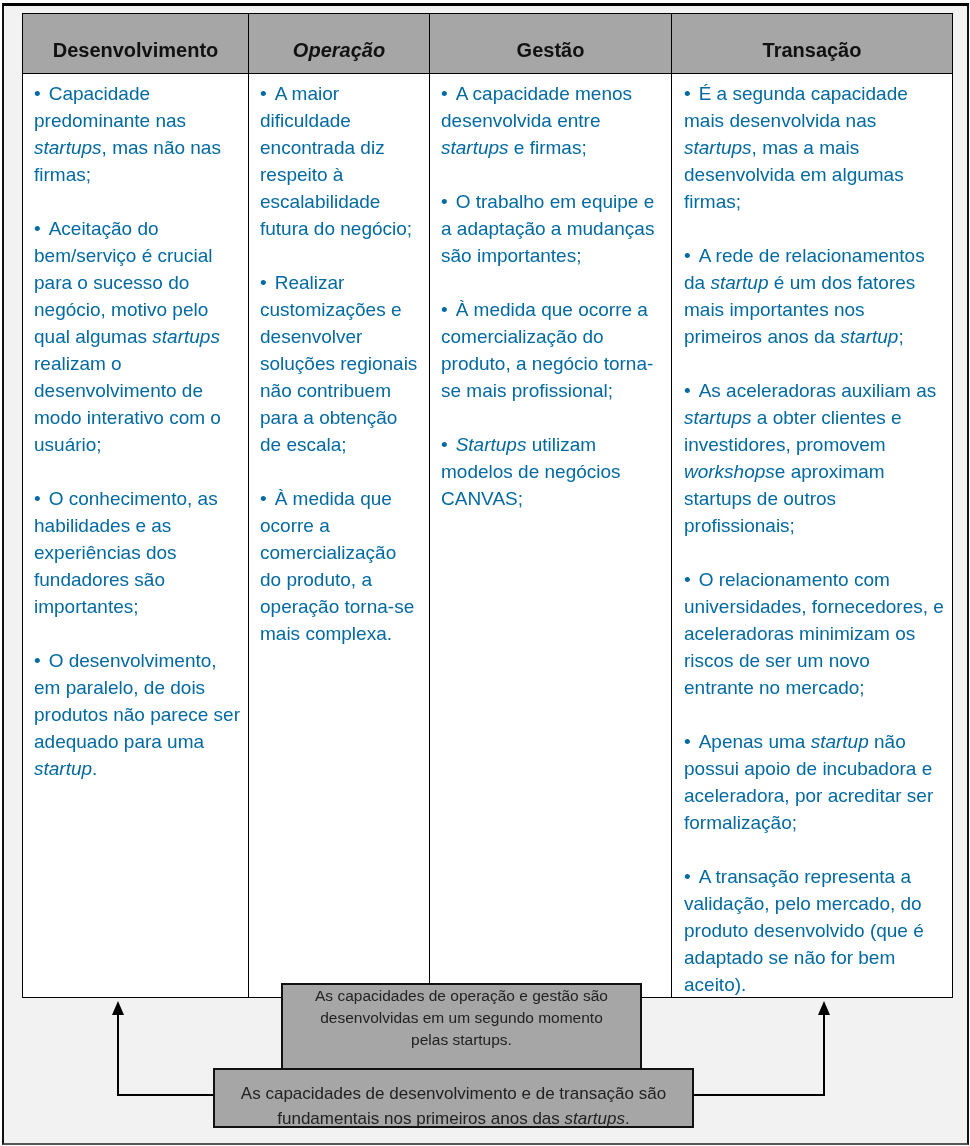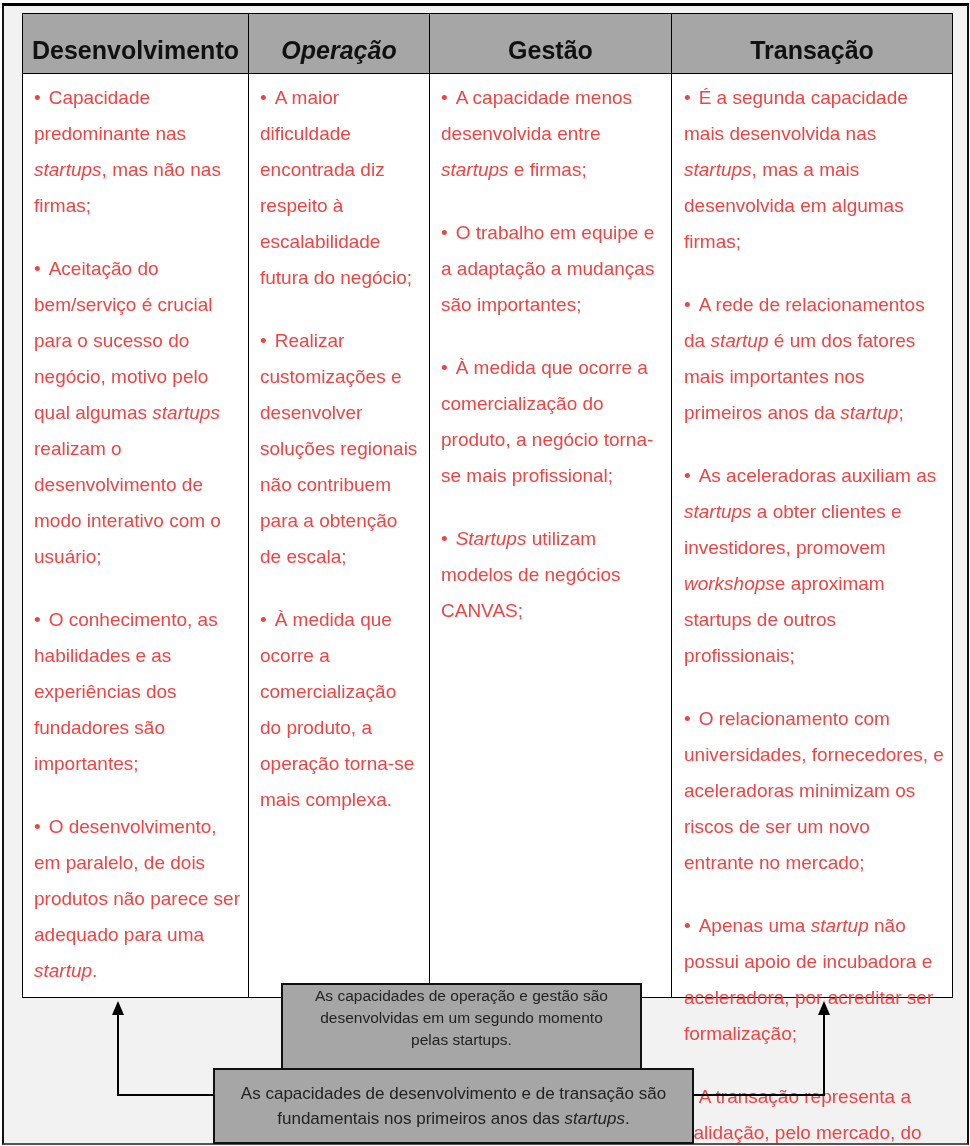--- a/index.html
+++ b/index.html
@@ -10,36 +10,36 @@
            background: #f2f2f2; border-left: 2px solid #111; border-right: 2px solid #111;
            border-bottom: 2px solid #555; border-top: 3px solid #000; }
 
   .table { position: absolute; left: 22px; top: 13px; width: 931px; height: 985px;
            border: 1px solid #000; background: #fff; box-sizing: border-box; }
 
   .header-row { position: absolute; left: 0; top: 0; right: 0; height: 59px;
                 background: #a6a6a6; border-bottom: 1px solid #000; }
   .col-head { position: absolute; top: 0; height: 72px; display: flex;
               align-items: center; justify-content: center;
-              font-weight: bold; font-size: 25px; color: #111; }
+              font-weight: bold; font-size: 20px; color: #111; }
 
   .col-body { position: absolute; top: 60px; bottom: 0; box-sizing: border-box;
-              padding: 6px 8px 0 11px; font-size: 19px; line-height: 36px; color: #ef4444; }
+              padding: 6px 8px 0 11px; font-size: 19px; line-height: 27px; color: #0369a1; }
 
   .vline { position: absolute; top: 0; bottom: 0; width: 1px; background: #000; }
 
   .item { margin: 0 0 27px 0; }
   .bullet { display: inline-block; margin-right: 8px; }
   i { font-style: italic; }
 
   .box { position: absolute; background: #a6a6a6; border: 2px solid #111;
          box-sizing: border-box; text-align: center; color: #222; }
   .box1 { left: 281px; top: 983px; width: 361px; height: 87px; font-size: 15.5px;
           line-height: 22px; padding-top: 0; }
-  .box2 { left: 213px; top: 1068px; width: 481px; height: 76px; font-size: 17px;
+  .box2 { left: 213px; top: 1068px; width: 481px; height: 60px; font-size: 17px;
           line-height: 25px; padding-top: 11px; }
 
   .connector { position: absolute; background: #000; }
   .arrowhead { position: absolute; width: 0; height: 0;
                border-left: 6px solid transparent; border-right: 6px solid transparent;
                border-bottom: 14px solid #000; }
 </style>
 </head>
 <body>
 

